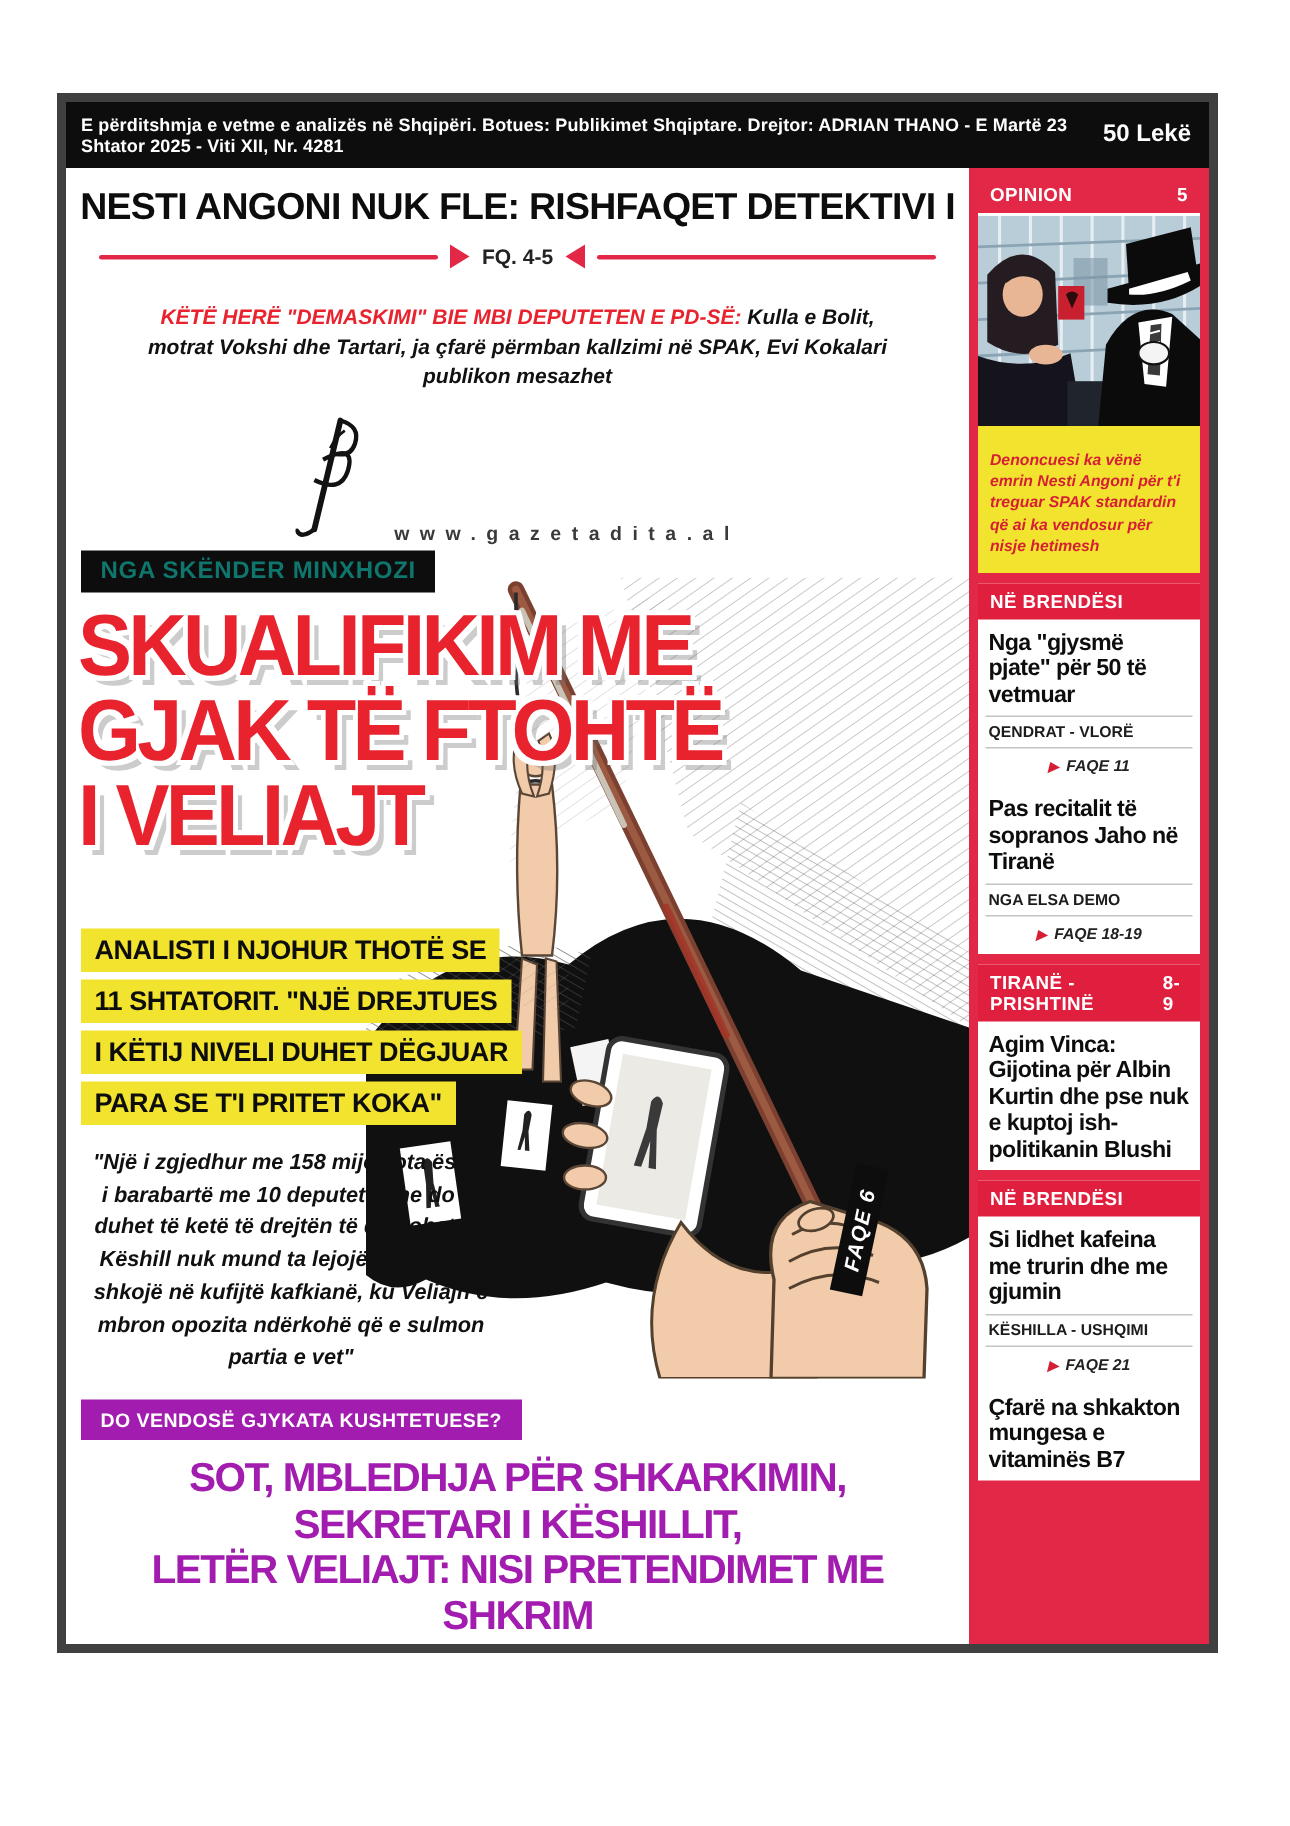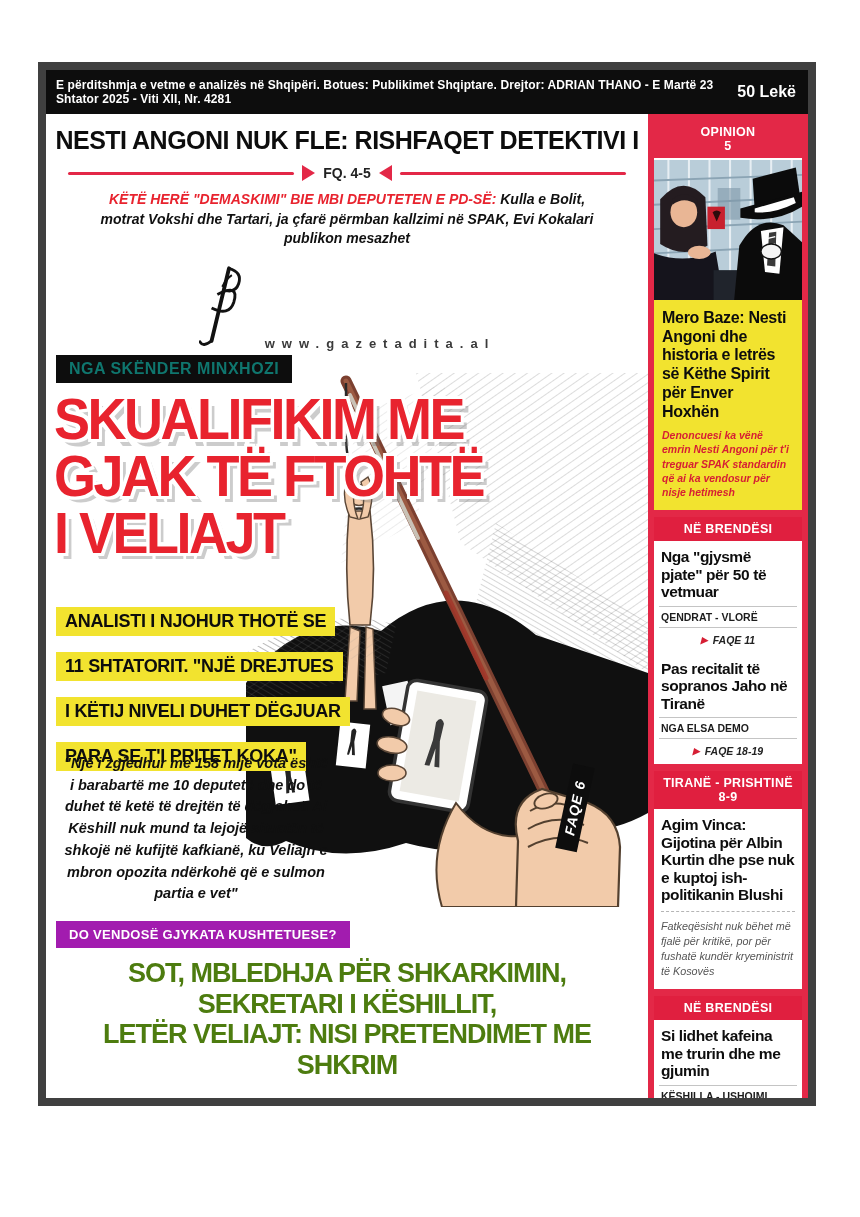--- a/index.html
+++ b/index.html
@@ -4,40 +4,40 @@
 <title>Gazeta DITA</title>
 <style>
   html,body{margin:0;padding:0;}
   body{
     width:860px;height:1217px;background:#ffffff;position:relative;
     font-family:"Liberation Sans",sans-serif;color:#111;
     -webkit-font-smoothing:antialiased;
   }
   .page{
     position:absolute;left:38px;top:62px;width:762px;
-    border:8px solid #404040;background:#fff;
+    border:6px solid #404040;background:#fff;
   }
   
   .topbar{
     background:#0d0d0d;color:#fff;display:flex;justify-content:space-between;
     align-items:center;padding:8px 12px 8px 10px;
   }
   .topbar .info{font-size:12px;font-weight:bold;letter-spacing:.1px;}
   .topbar .price{font-size:16px;font-weight:bold;white-space:nowrap;}
   
   .content{display:flex;height:984px;overflow:hidden;}
   .main{width:602px;position:relative;background:#fff;}
   .sidebar{
     width:148px;background:#E32847;padding:6px 6px 0 6px;
     display:flex;flex-direction:column;gap:7px;
   }
   
   .lead{padding:12px 8px 0;text-align:center;}
   .lead-headline{font-size:25px;font-weight:900;line-height:1.16;letter-spacing:-.5px;color:#0d0d0d;}
-  .divider{display:flex;align-items:center;justify-content:center;margin:10px 14px 9px;}
+  .divider{display:flex;align-items:center;justify-content:center;margin:10px 14px 23px;}
   .divider .line{flex:1;height:3px;background:#E32847;border-radius:2px;}
   .divider .tri-r{width:0;height:0;border-left:13px solid #E32847;border-top:8px solid transparent;border-bottom:8px solid transparent;margin-left:8px;}
   .divider .tri-l{width:0;height:0;border-right:13px solid #E32847;border-top:8px solid transparent;border-bottom:8px solid transparent;margin-right:8px;}
   .divider .pg{font-size:14px;font-weight:bold;color:#222;margin:0 8px;white-space:nowrap;}
   .kicker{font-size:14px;font-style:italic;font-weight:bold;line-height:1.4;max-width:520px;margin:0 auto;}
   .kicker .red{color:#E8232E;}
   
   .logo-row{display:flex;justify-content:center;align-items:flex-end;gap:2px;margin:14px 0 2px;}
   .logo-col{text-align:center;}
   .site{font-size:13px;font-weight:bold;letter-spacing:7px;color:#3a3a3a;margin:0 0 0 6px;}
@@ -49,41 +49,41 @@
     position:absolute;left:10px;top:0;background:#0d0d0d;color:#0f766e;
     font-size:16px;font-weight:900;padding:5px 13px;letter-spacing:.5px;z-index:4;
   }
   .red-head{position:absolute;left:8px;top:36px;z-index:3;transform:scaleY(1.07);transform-origin:top left;}
   .red-head div{
     font-size:54px;font-weight:900;letter-spacing:-2.5px;line-height:.98;color:#E8232E;
     text-shadow:-3px -3px 0 #fff,3px -3px 0 #fff,-3px 3px 0 #fff,3px 3px 0 #fff,
                 0 -3px 0 #fff,0 3px 0 #fff,-3px 0 0 #fff,3px 0 0 #fff,
                 6px 6px 0 rgba(110,110,110,.35);
   }
-  .highlights{position:absolute;left:10px;top:252px;z-index:3;display:flex;flex-direction:column;gap:16px;align-items:flex-start;}
+  .highlights{position:absolute;left:10px;top:252px;z-index:3;display:flex;flex-direction:column;gap:5px;align-items:flex-start;}
   .highlights span{background:#F2E32F;color:#0d0d0d;font-size:18px;font-weight:900;letter-spacing:-.3px;padding:4px 9px;white-space:nowrap;}
   .quote{
     position:absolute;left:16px;top:398px;width:268px;z-index:3;text-align:center;
     font-size:14.5px;font-weight:bold;font-style:italic;line-height:1.5;color:#101010;
   }
   .faqe6{
     position:absolute;right:30px;top:442px;z-index:4;transform:rotate(-78deg);
     background:#0d0d0d;color:#fff;font-style:italic;font-weight:bold;font-size:14px;
     padding:3px 15px;letter-spacing:1px;
   }
   
   .secondary{padding:6px 10px 0;}
   .kicker-box{display:inline-block;background:#a21caf;color:#fff;font-size:13px;font-weight:900;padding:6px 13px;letter-spacing:.3px;}
-  .sec-head{font-size:27px;font-weight:900;text-align:center;line-height:1.14;letter-spacing:-1px;margin:10px 2px 8px;color:#4d7c0f;}
+  .sec-head{font-size:27px;font-weight:900;text-align:center;line-height:1.14;letter-spacing:-1px;margin:10px 2px 8px;color:#a21caf;}
   
   .s-card{background:#fff;}
   .s-card.feature{background:transparent;}
   .s-head{
     background:#E01F3F;color:#fff;display:flex;justify-content:space-between;align-items:center;
-    font-size:12.5px;font-weight:900;padding:5px 8px;letter-spacing:.3px;flex-direction:column;
+    font-size:12.5px;font-weight:900;padding:5px 8px;letter-spacing:.3px;
   }
   .feature .s-head{border-bottom:2px solid #fff;background:transparent;}
   .s-img{display:block;width:100%;}
   .yellow-box{background:#F2E32F;padding:9px 8px 11px;}
   .yellow-title{font-size:16px;font-weight:900;line-height:1.17;letter-spacing:-.3px;color:#0d0d0d;}
   .yellow-deck{margin-top:7px;font-size:10.5px;font-style:italic;font-weight:bold;color:#D61F34;line-height:1.35;}
   .item-title{padding:7px 7px 5px;font-size:15.5px;font-weight:900;line-height:1.13;letter-spacing:-.4px;color:#0d0d0d;}
   .item-label{border-top:1px solid #c4c4c4;border-bottom:1px solid #c4c4c4;margin:0 5px;padding:4px 2px;font-size:10.5px;font-weight:700;color:#1c1c1c;}
   .item-page{display:flex;justify-content:center;align-items:center;gap:5px;padding:6px 0 7px;font-size:10.5px;font-style:italic;font-weight:bold;color:#222;}
   .item-page .arr{color:#D61F34;font-size:9px;}
@@ -270,21 +270,20 @@
           <path d="M104,76 L126,72 L122,122 L108,120 Z" fill="#fff"></path>
           <path d="M112,78 L119,77 L118,114 L110,113 Z" fill="#3a3a3a"></path>
           <g stroke="#fff" stroke-width="1.4">
               <line x1="111" y1="84" x2="118" y2="82"></line>
               <line x1="111" y1="92" x2="118" y2="90"></line>
               <line x1="111" y1="100" x2="117" y2="98"></line>
             </g>
           <ellipse cx="114" cy="98" rx="10" ry="8" fill="#f4f4f4" stroke="#111" stroke-width="1.5"></ellipse>
         </svg>
         <div class="yellow-box">
-          <div class="yellow-title">Mero Baze: Nesti Angoni dhe historia e letrës së Këthe Spirit për Enver Hoxhën</div>
           <div class="yellow-deck">Denoncuesi ka vënë emrin Nesti Angoni për t'i treguar SPAK standardin që ai ka vendosur për nisje hetimesh</div>
         </div>
       </div>
 
       <div class="s-card">
         <div class="s-head">
           <span>NË BRENDËSI</span>
         </div>
         <div>
           <div class="item-title">Nga "gjysmë pjate" për 50 të vetmuar</div>
@@ -303,21 +302,20 @@
           </div>
         </div>
       </div>
 
       <div class="s-card">
         <div class="s-head">
           <span>TIRANË - PRISHTINË</span>
           <span>8-9</span>
         </div>
         <div class="item-title">Agim Vinca: Gijotina për Albin Kurtin dhe pse nuk e kuptoj ish-politikanin Blushi</div>
-        <div class="tp-deck">Fatkeqësisht nuk bëhet më fjalë për kritikë, por për fushatë kundër kryeministrit të Kosovës</div>
       </div>
 
       <div class="s-card">
         <div class="s-head">
           <span>NË BRENDËSI</span>
         </div>
         <div>
           <div class="item-title">Si lidhet kafeina me trurin dhe me gjumin</div>
           <div class="item-label">KËSHILLA - USHQIMI</div>
           <div class="item-page">

